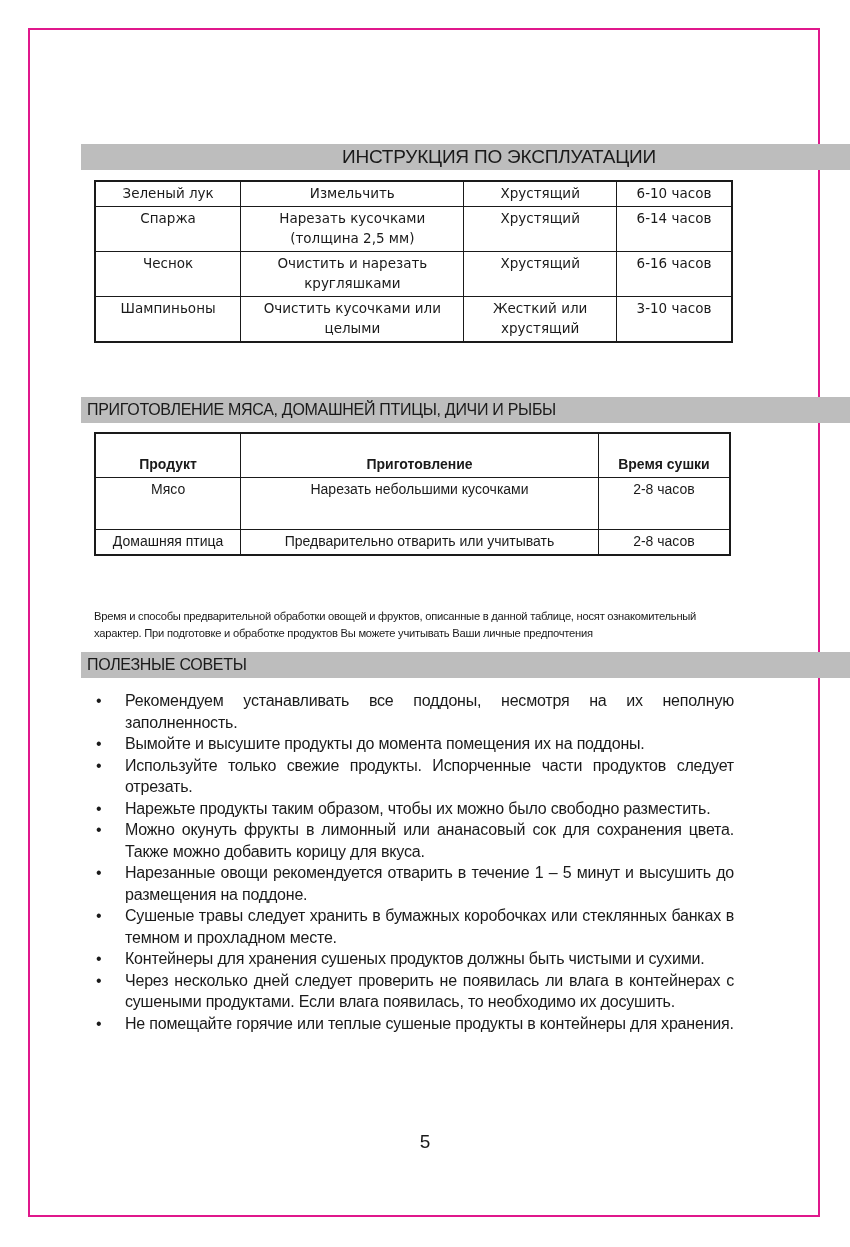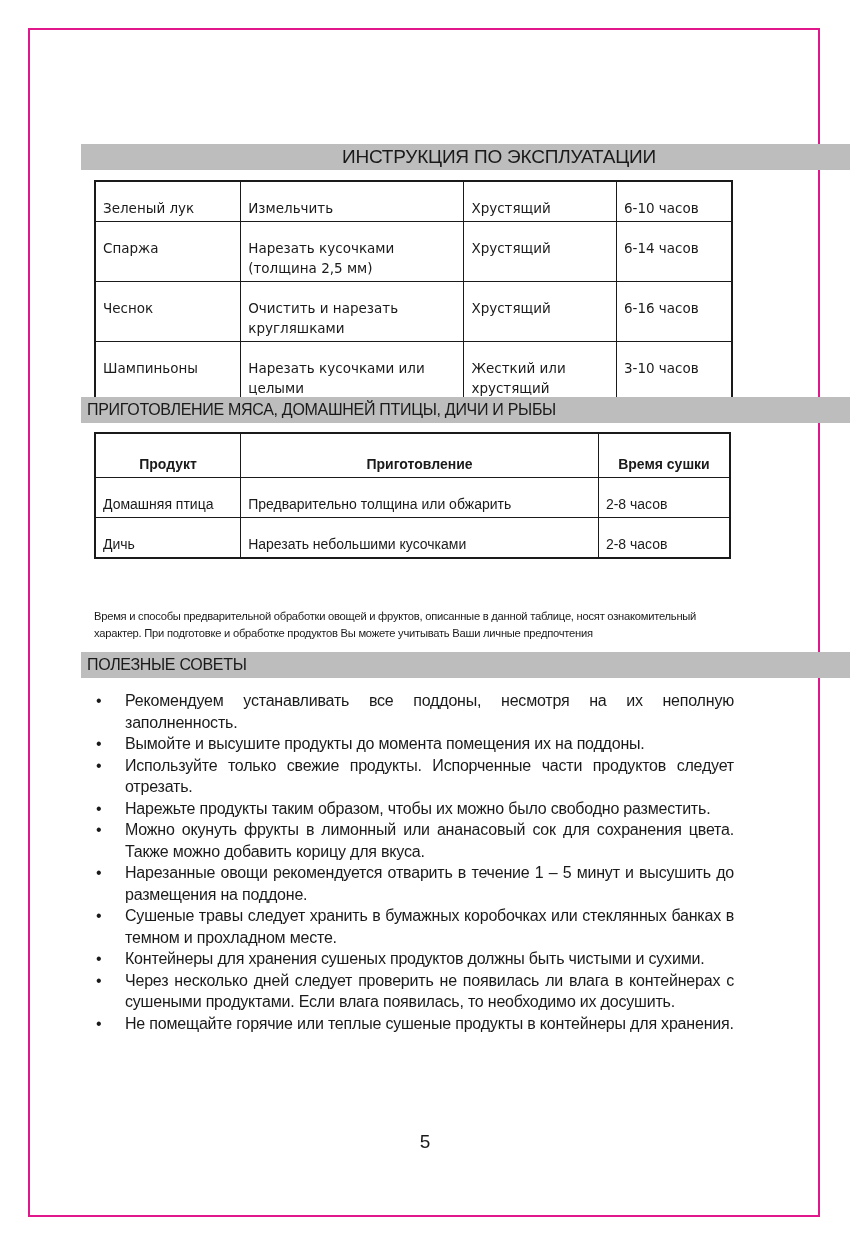--- a/index.html
+++ b/index.html
@@ -8,22 +8,22 @@
     .frame { position: absolute; left: 28px; top: 28px; width: 792px; height: 1189px;
              border: 2px solid #e0188c; box-sizing: border-box; pointer-events: none; }
     .band { position: absolute; left: 81px; width: 836px; height: 26px; background: #bdbdbd;
             box-sizing: border-box; color: #1a1a1a; }
     .band.main { top: 144px; text-align: center; font-size: 19px; line-height: 26px;
                  letter-spacing: -0.2px; }
     .band.sub { font-size: 16px; line-height: 26px; padding-left: 6px; letter-spacing: -0.3px; }
     .band.b2 { top: 397px; }
     .band.b3 { top: 652px; }
     table { position: absolute; border-collapse: collapse; font-size: 14px; }
-    table td, table th { border: 1.6px solid #1a1a1a; vertical-align: top; padding: 16px 7px 3px 7px;
-                         line-height: 20px; text-align: left; font-weight: normal; }
+    table td, table th { border: 1.6px solid #1a1a1a; vertical-align: top; padding: 1px 7px 3px 7px;
+                         line-height: 20px; text-align: center; font-weight: normal; }
     table.t1 { left: 94px; top: 180px; width: 639px; border: 2.5px solid #1a1a1a; }
     table.t1 { font-family: "DejaVu Sans", sans-serif; font-size: 13.5px; }
     table.t2 { left: 94px; top: 432px; width: 637px; border: 2.5px solid #1a1a1a; }
     table.t2 th { text-align: center; font-weight: bold; font-size: 14px; padding: 20px 6px 3px 6px; }
     .note { position: absolute; left: 94px; top: 608px; width: 650px; font-size: 11.2px;
             line-height: 17px; letter-spacing: -0.25px; color: #1a1a1a; }
     ul.tips { position: absolute; left: 94px; top: 690px; width: 640px; margin: 0; padding: 0;
               list-style: none; font-size: 16px; line-height: 21.5px; letter-spacing: -0.2px; }
     ul.tips li { position: relative; padding-left: 31px; text-align: justify; }
     ul.tips li .bullet { position: absolute; left: 2px; top: 0; }
@@ -58,21 +58,21 @@
       <td>6-14 часов</td>
     </tr>
     <tr>
       <td>Чеснок</td>
       <td>Очистить и нарезать кругляшками</td>
       <td>Хрустящий</td>
       <td>6-16 часов</td>
     </tr>
     <tr>
       <td>Шампиньоны</td>
-      <td>Нарезать кусочками или целыми</td>
+      <td>Очистить кусочками или целыми</td>
       <td>Жесткий или хрустящий</td>
       <td>3-10 часов</td>
     </tr>
   </tbody>
 </table>
 
 <div class="band sub b2">ПРИГОТОВЛЕНИЕ МЯСА, ДОМАШНЕЙ ПТИЦЫ, ДИЧИ И РЫБЫ</div>
 
 <table class="t2">
   <colgroup>
@@ -81,28 +81,28 @@
       <col style="width:132px">
   </colgroup>
   <thead>
     <tr>
       <th>Продукт</th>
       <th>Приготовление</th>
       <th>Время сушки</th>
     </tr>
   </thead>
   <tbody>
-    <tr>
-      <td>Домашняя птица</td>
-      <td>Предварительно толщина или обжарить</td>
+    <tr style="height:52px">
+      <td>Мясо</td>
+      <td>Нарезать небольшими кусочками</td>
       <td>2-8 часов</td>
     </tr>
     <tr>
-      <td>Дичь</td>
-      <td>Нарезать небольшими кусочками</td>
+      <td>Домашняя птица</td>
+      <td>Предварительно отварить или учитывать</td>
       <td>2-8 часов</td>
     </tr>
   </tbody>
 </table>
 
 <div class="note">Время и способы предварительной обработки овощей и фруктов, описанные в данной таблице, носят ознакомительный характер.  При подготовке и обработке продуктов Вы можете учитывать Ваши личные предпочтения</div>
 
 <div class="band sub b3">ПОЛЕЗНЫЕ СОВЕТЫ</div>
 
 <ul class="tips">

